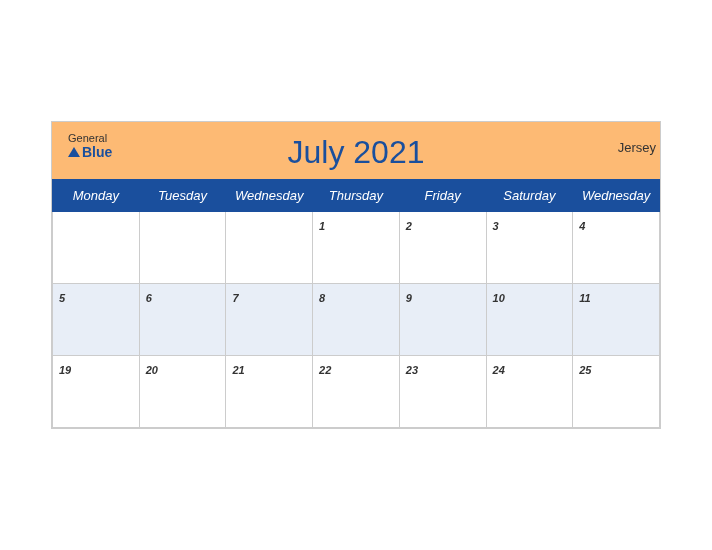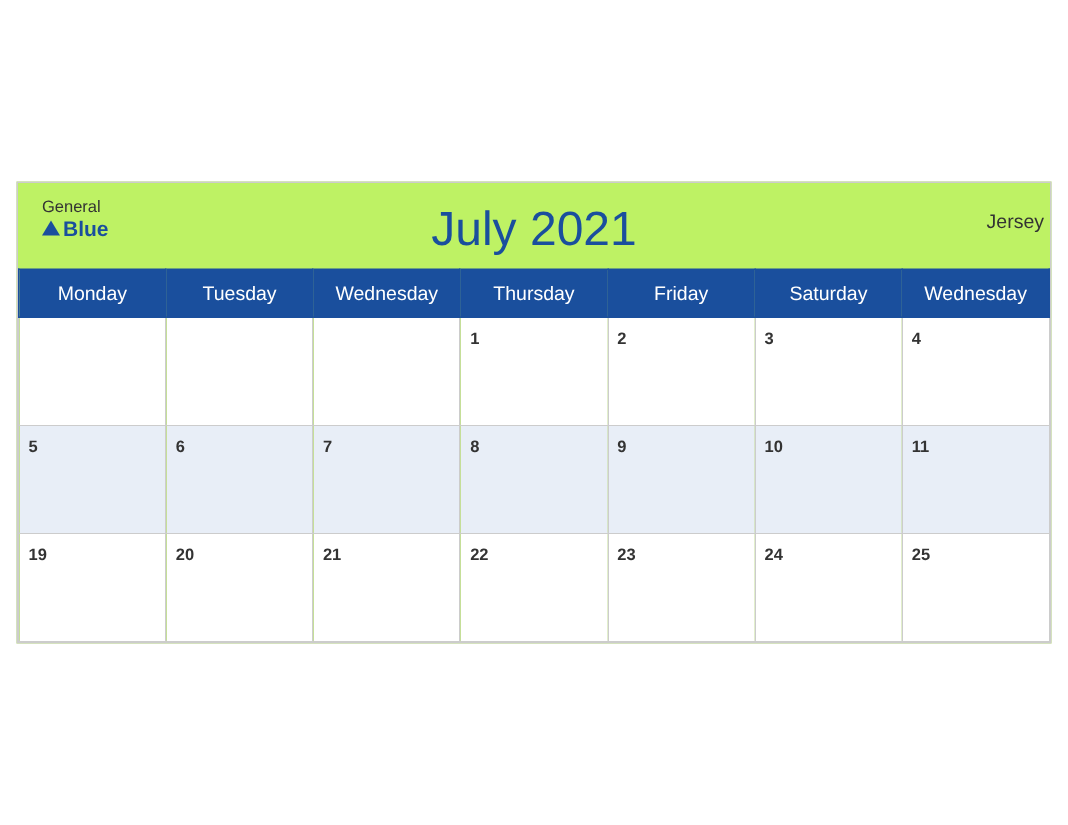--- a/index.html
+++ b/index.html
@@ -6,23 +6,23 @@
     body {
       font-family: Arial, sans-serif;
       background: #fff;
       display: flex;
       justify-content: center;
       align-items: center;
       width: 712px;
       min-height: 550px;
     }
     .calendar-wrapper {
-      width: 690px;
+      width: 610px;
       border: 1px solid #ccc;
-      background: #bef264;
+      background: #fdba74;
     }
     .calendar-header {
       display: flex;
       align-items: center;
       justify-content: center;
       padding: 12px 16px 8px;
       position: relative;
     }
     .logo-area {
       position: absolute;
@@ -62,20 +62,21 @@
     .region-label {
       position: absolute;
       right: 4px;
       top: 18px;
       font-size: 13px;
       color: #333;
     }
     .calendar-grid {
       width: 100%;
       border-collapse: collapse;
+      font-style: italic;
     }
     .calendar-grid th {
       background-color: #1a4f9d;
       color: #fff;
       text-align: center;
       padding: 8px 4px;
       font-size: 13px;
       font-weight: normal;
       border: 1px solid #1a4f9d;
     }

